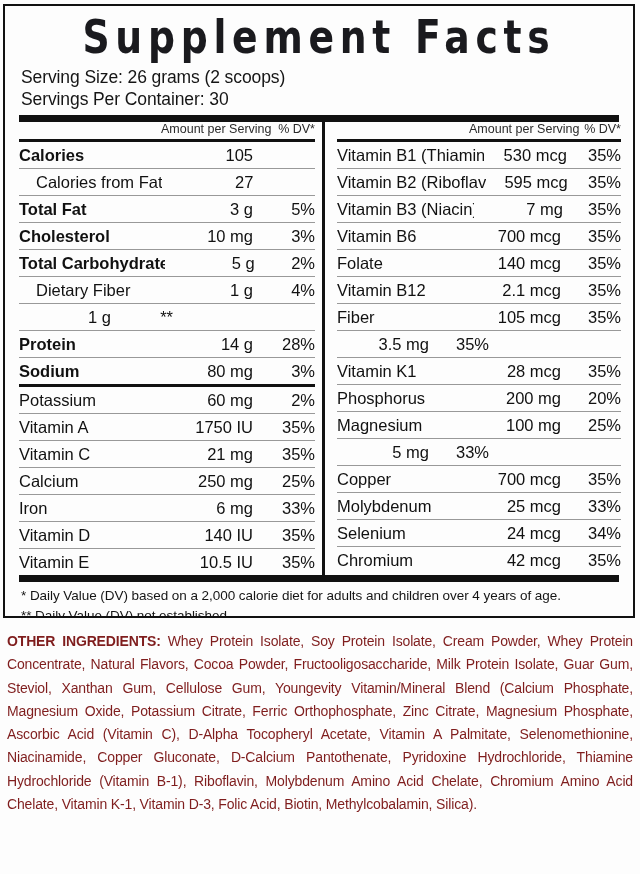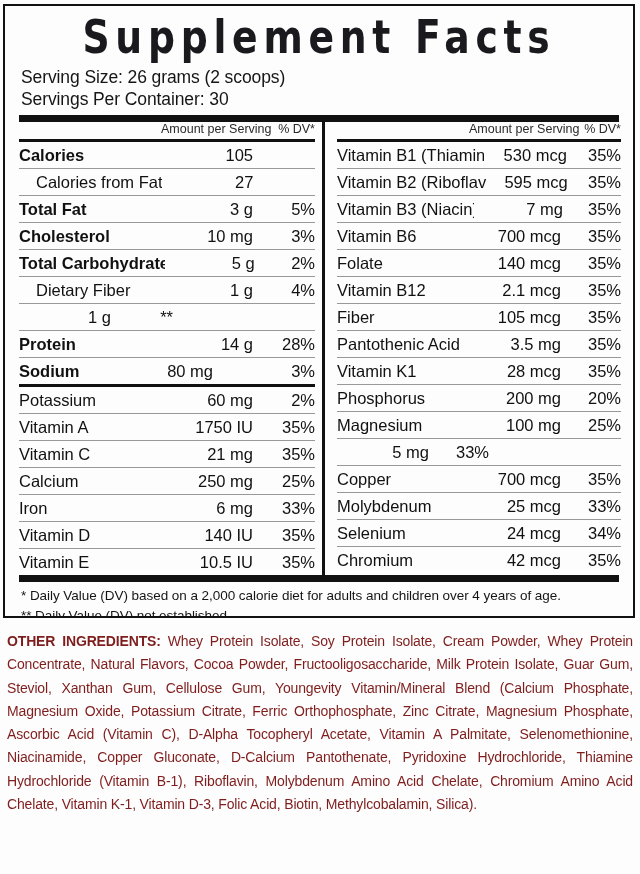--- a/index.html
+++ b/index.html
@@ -113,21 +113,21 @@
     display: flex;
     align-items: baseline;
     font-size: 16.5px;
     line-height: 19px;
     padding: 3.5px 0 3.5px 0;
     border-bottom: 1px solid #999;
     white-space: nowrap;
     color: #111;
   }
   .nrow.last { border-bottom: none; }
-  .nrow.section-end { border-bottom: 3px solid #111; gap: 40px; }
+  .nrow.section-end { border-bottom: 3px solid #111; }
   .nrow .n-name { flex: 1 1 auto; overflow: hidden; }
   .nrow .n-amt  { text-align: right; }
   .nrow .n-dv   { text-align: right; }
   .nrow.bold .n-name { font-weight: 700; }
   .nrow.indent .n-name { padding-left: 17px; }
 
   
   .col-left .n-amt,  .col-left  .h-amt { width: 92px; }
   .col-left .n-dv,   .col-left  .h-dv  { width: 62px; }
   
@@ -308,21 +308,20 @@
               <span class="n-name">Vitamin B12</span>
               <span class="n-amt">2.1 mcg</span>
               <span class="n-dv">35%</span>
             </div>
             <div class="nrow">
               <span class="n-name">Fiber</span>
               <span class="n-amt">105 mcg</span>
               <span class="n-dv">35%</span>
             </div>
             <div class="nrow">
-              <span class="n-name">Pantothenic Acid</span>
               <span class="n-amt">3.5 mg</span>
               <span class="n-dv">35%</span>
             </div>
             <div class="nrow">
               <span class="n-name">Vitamin K1</span>
               <span class="n-amt">28 mcg</span>
               <span class="n-dv">35%</span>
             </div>
             <div class="nrow">
               <span class="n-name">Phosphorus</span>

